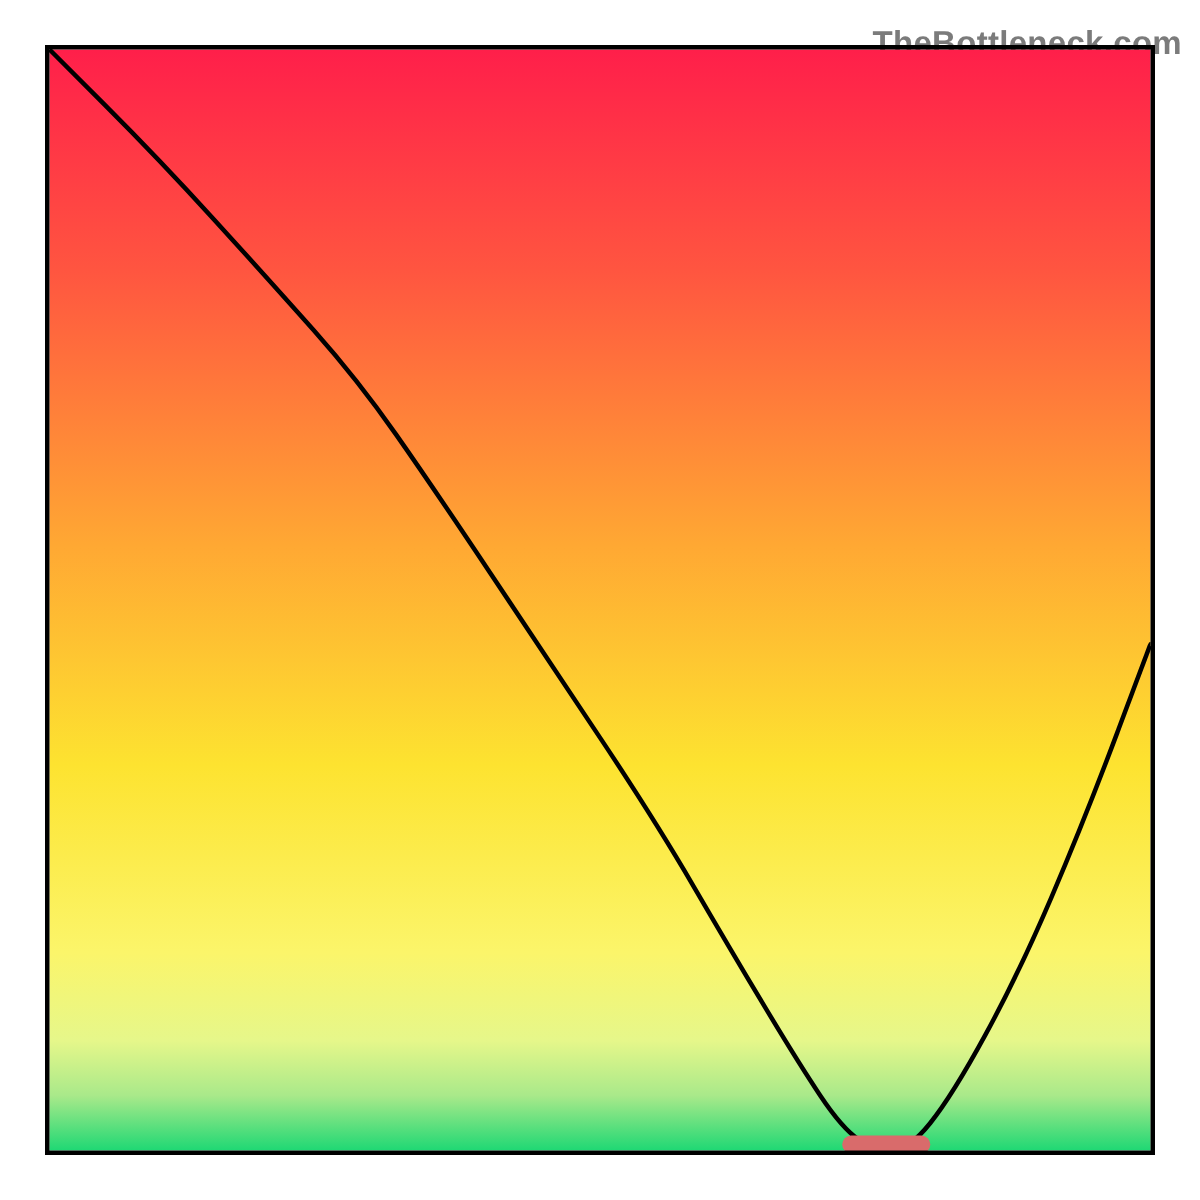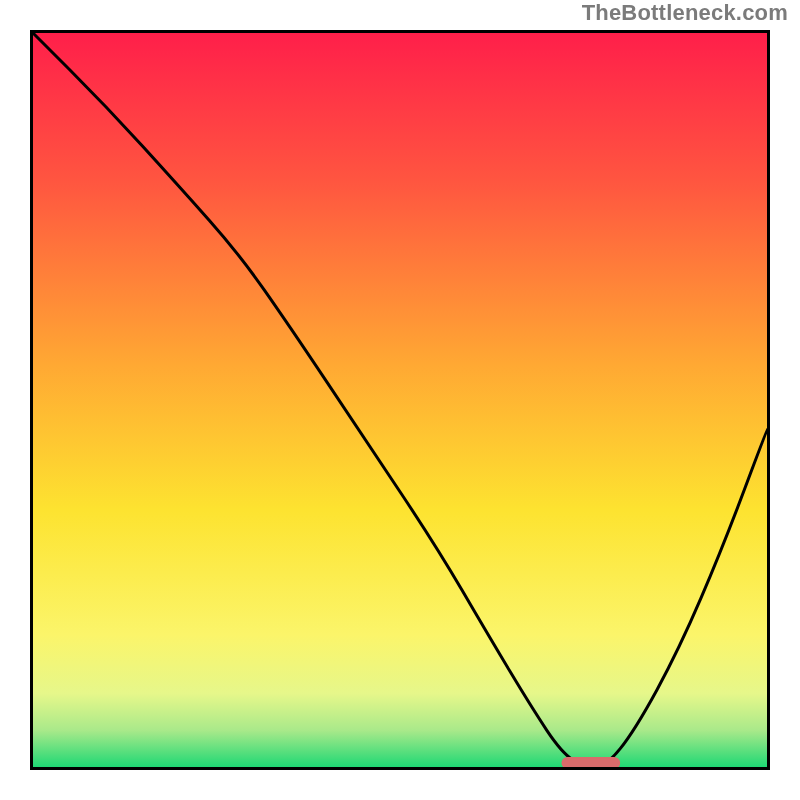--- a/index.html
+++ b/index.html
@@ -5,21 +5,21 @@
   html, body {
     margin: 0;
     padding: 0;
     width: 800px;
     height: 800px;
     background: #ffffff;
     overflow: hidden;
   }
   .watermark {
     position: absolute;
-    top: 0;
+    top: 16px;
     right: 12px;
     font-family: Arial, Helvetica, sans-serif;
     font-size: 22px;
     font-weight: bold;
     color: #7b7b7b;
     letter-spacing: 0.2px;
   }
   .chart {
     position: absolute;
     left: 30px;

